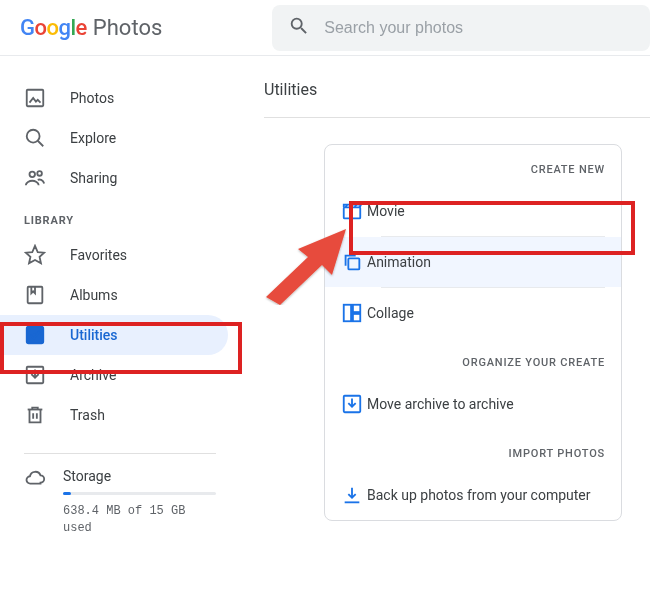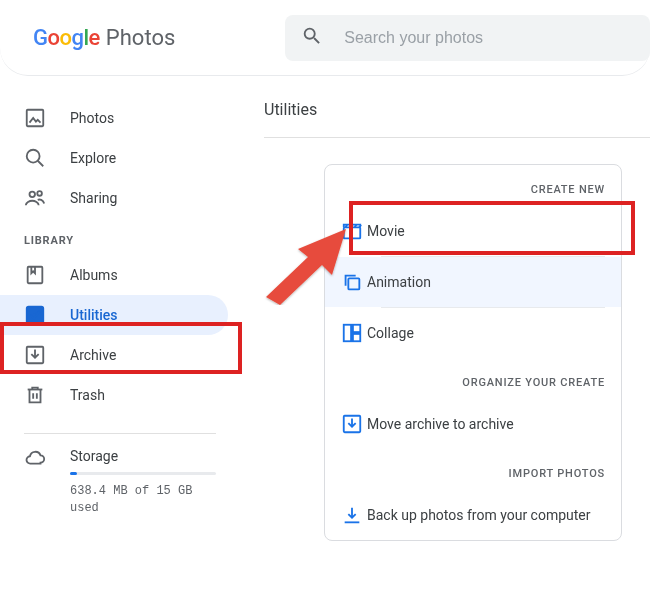--- a/index.html
+++ b/index.html
@@ -7,39 +7,38 @@
     font-family: 'Google Sans', Roboto, Arial, sans-serif;
     background: #fff;
     width: 650px;
     height: 606px;
     overflow: hidden;
     position: relative;
   }
   .header {
     display: flex;
     align-items: center;
-    height: 76px;
+    height: 56px;
     border-bottom: 1px solid #e8eaed;
-    padding-left: 33px;
-    border-radius: 28px;
+    padding-left: 20px;
   }
   .logo { display: flex; align-items: center; gap: 4px; }
   .logo-google { font-size: 22px; font-weight: 500; letter-spacing: -0.5px; }
   .g-b { color:#4285F4; } .g-r { color:#EA4335; } .g-y { color:#FBBC05; } .g-g { color:#34A853; }
   .logo-product { font-size: 22px; color:#5f6368; font-weight: 400; margin-left: 2px; }
   .search-box {
     margin-left: 110px;
     flex: 1;
     height: 46px;
     background: #f1f3f4;
     border-radius: 8px;
     display: flex;
     align-items: center;
     padding: 0 16px;
-    gap: 21px;
+    gap: 14px;
   }
   .search-icon svg { width: 22px; height: 22px; fill: #5f6368; }
   .search-input {
     border: none; background: transparent; outline: none;
     font-size: 16px; color: #5f6368; flex: 1;
   }
   .search-input::placeholder { color: #9aa0a6; }
   .layout { display: flex; }
   .sidebar { width: 240px; padding-top: 22px; }
   .nav-item {
@@ -52,21 +51,21 @@
   .nav-item.active { background: #e8f0fe; color: #1967d2; font-weight: 500; }
   .nav-item.active .nav-icon svg { stroke: #1967d2; fill: #1967d2; }
   .nav-icon { width: 22px; height: 22px; display: flex; align-items: center; justify-content: center; }
   .nav-icon svg { width: 22px; height: 22px; fill: none; stroke: #5f6368; stroke-width: 2; }
   .section-label {
     font-size: 11px; letter-spacing: 0.8px; color: #5f6368;
     font-weight: 700; padding: 16px 0 8px 24px;
   }
   .divider { border: none; border-top: 1px solid #e0e0e0; margin: 18px 24px 14px 24px; }
   .storage-row {
-    display: flex; align-items: flex-start; padding-left: 24px; gap: 24px;
+    display: flex; align-items: flex-start; padding-left: 24px; gap: 17px;
   }
   .storage-body { flex:1; padding-right: 24px; }
   .storage-label { font-size: 14px; color:#3c4043; }
   .storage-bar {
     margin-top: 8px; height: 3px; background: #e8eaed; border-radius: 2px; position: relative;
   }
   .storage-fill { position:absolute; left:0; top:0; bottom:0; width: 5%; background:#1a73e8; border-radius:2px; }
   .storage-text { font-size: 12px; color:#5f6368; margin-top: 8px; line-height: 1.4; font-family: Liberation Mono, monospace; }
 
   .main { flex:1; padding: 24px 0 0 24px; }
@@ -153,20 +152,28 @@
           </svg>
         </span>
       <span>Sharing</span>
     </div>
 
     <div class="section-label">LIBRARY</div>
 
     <div class="nav-item">
       <span class="nav-icon">
           <svg viewBox="0 0 24 24">
+            <polygon points="12 2 15 9 22 9.5 17 14 18.5 21 12 17.5 5.5 21 7 14 2 9.5 9 9"></polygon>
+          </svg>
+        </span>
+      <span>Favorites</span>
+    </div>
+    <div class="nav-item">
+      <span class="nav-icon">
+          <svg viewBox="0 0 24 24">
             <rect x="4" y="3" width="16" height="18" rx="1"></rect>
             <path d="M8 3v7l2-2 2 2V3"></path>
           </svg>
         </span>
       <span>Albums</span>
     </div>
     <div class="nav-item active">
       <span class="nav-icon">
           <svg viewBox="0 0 24 24" fill="none" stroke="#1967d2">
             <rect x="3" y="3" width="18" height="18" rx="2"></rect>

